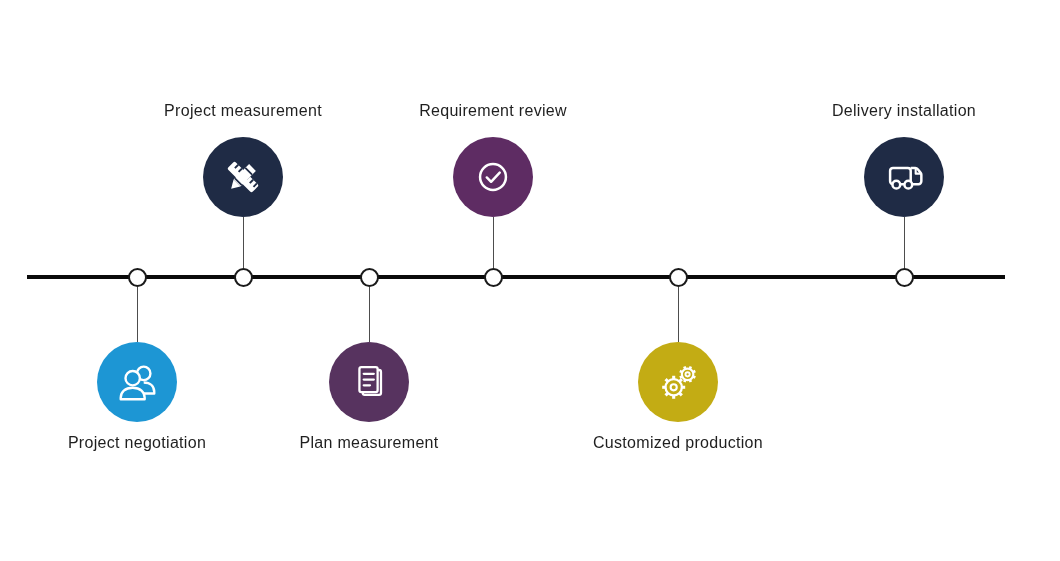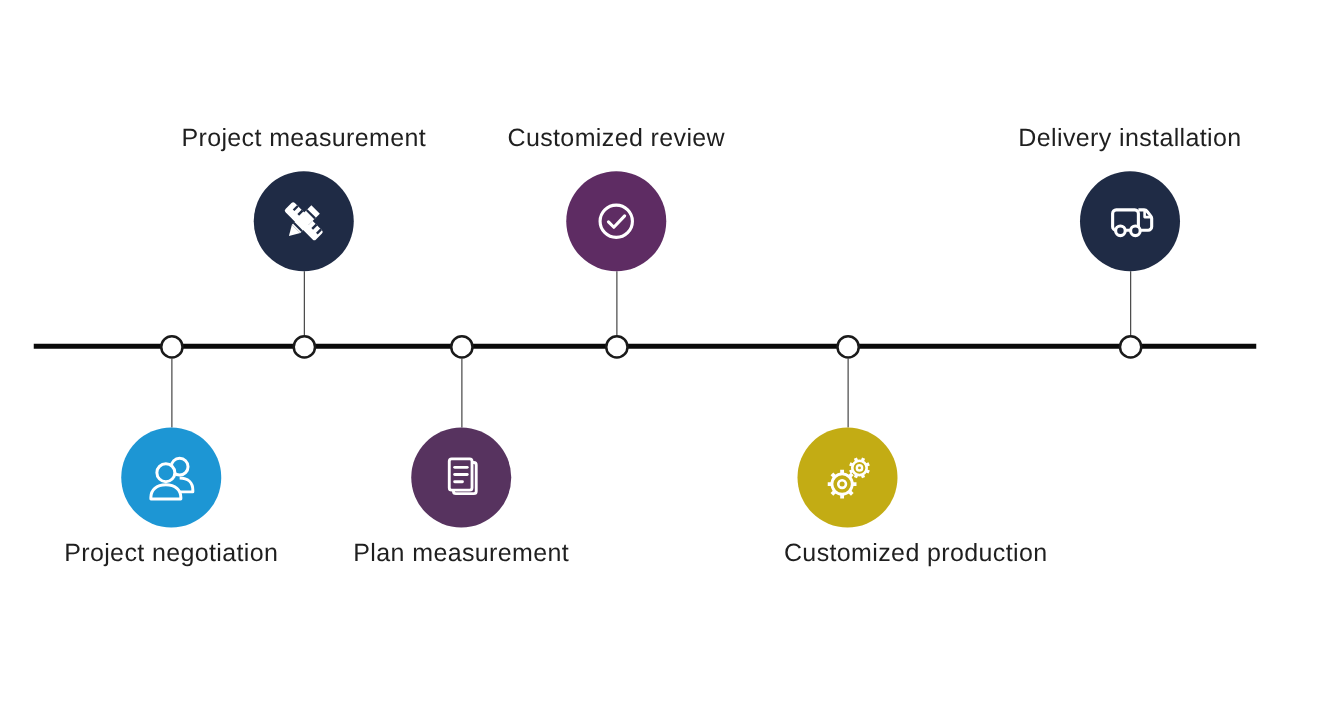--- a/index.html
+++ b/index.html
@@ -37,21 +37,21 @@
     border-radius: 50%;
     display: flex;
     align-items: center;
     justify-content: center;
   }
   .icon-circle svg { display: block; }
   .step-label {
     position: absolute;
     width: 320px;
     text-align: center;
-    font-size: 20px;
+    font-size: 16px;
     letter-spacing: 0.3px;
     color: #1f1f1f;
     line-height: 26px;
   }
 </style>
 </head>
 <body>
 
 <div class="canvas">
 
@@ -102,31 +102,31 @@
       <rect x="17.5" y="11.5" width="19" height="26" rx="2" fill="none" stroke="#ffffff" stroke-width="2.4"></rect>
       <rect x="14" y="8.5" width="19" height="26" rx="2" stroke="#ffffff" stroke-width="2.4" style="fill: rgb(87, 51, 95);"></rect>
       <g stroke="#ffffff" stroke-width="2.4" stroke-linecap="round">
         <line x1="18.5" y1="15.5" x2="29" y2="15.5"></line>
         <line x1="18.5" y1="21.5" x2="29" y2="21.5"></line>
         <line x1="18.5" y1="27.5" x2="25" y2="27.5"></line>
       </g>
     </svg>
   </div>
 
-  <div class="step-label" style="left:333px; top:98px;">Customized review</div>
+  <div class="step-label" style="left:333px; top:98px;">Requirement review</div>
   <div class="connector" style="left:493px; top:217px; height:51px;"></div>
   <div class="node" style="left:483.5px;"></div>
   <div class="icon-circle" style="left: 453px; top: 137px; background-color: rgb(94, 44, 99);">
     <svg width="46" height="46" viewBox="0 0 48 48">
       <circle cx="24" cy="24" r="13.5" fill="none" stroke="#ffffff" stroke-width="2.6"></circle>
       <path d="M17.5 24.5 l4.5 4.5 l9 -9.5" fill="none" stroke="#ffffff" stroke-width="2.6" stroke-linecap="round" stroke-linejoin="round"></path>
     </svg>
   </div>
 
-  <div class="step-label" style="left:518px; top:430px;text-align:right;">Customized production</div>
+  <div class="step-label" style="left:518px; top:430px;">Customized production</div>
   <div class="connector" style="left:678px; top:287px; height:55px;"></div>
   <div class="node" style="left:668.5px;"></div>
   <div class="icon-circle" style="left: 638px; top: 342px; background-color: rgb(195, 172, 20);">
     <svg width="46" height="46" viewBox="0 0 48 48">
       <g stroke="#ffffff" fill="none">
         <circle cx="19.5" cy="29.5" r="8.5" stroke-width="2.4"></circle>
         <circle cx="19.5" cy="29.5" r="3.2" stroke-width="2.2"></circle>
         <g stroke-width="3.2">
           <line x1="28" y1="29.5" x2="31.5" y2="29.5"></line>
           <line x1="25.5" y1="35.5" x2="28" y2="38"></line>

